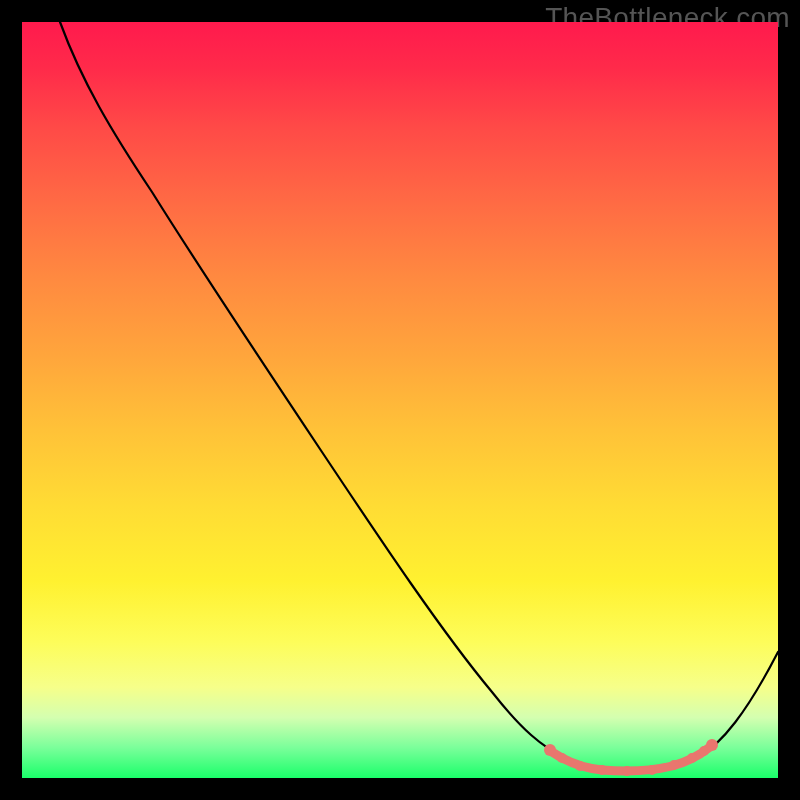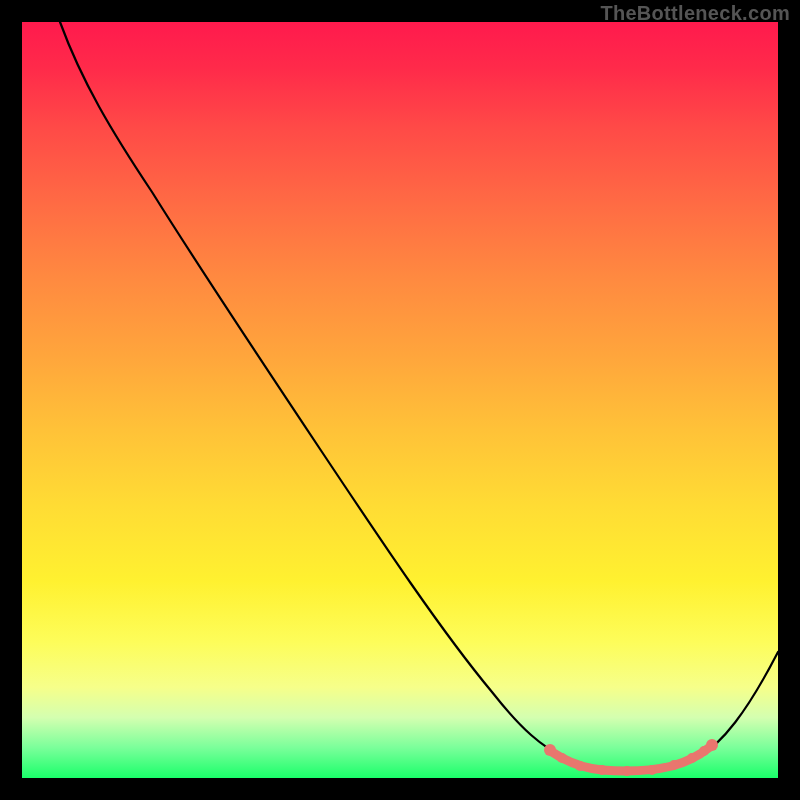--- a/index.html
+++ b/index.html
@@ -42,22 +42,22 @@
       #d4ffb0 92%,
       #7aff9a 96%,
       #1aff6a 100%
     );
   }
   .watermark {
     position: absolute;
     top: 2px;
     right: 10px;
     color: #555;
-    font-size: 20px;
-    font-weight: 700;
+    font-size: 28px;
+    font-weight: 400;
     letter-spacing: 0.3px;
   }
   svg.curve {
     position: absolute;
     left: 0;
     top: 0;
     width: 756px;
     height: 756px;
     overflow: visible;
   }

